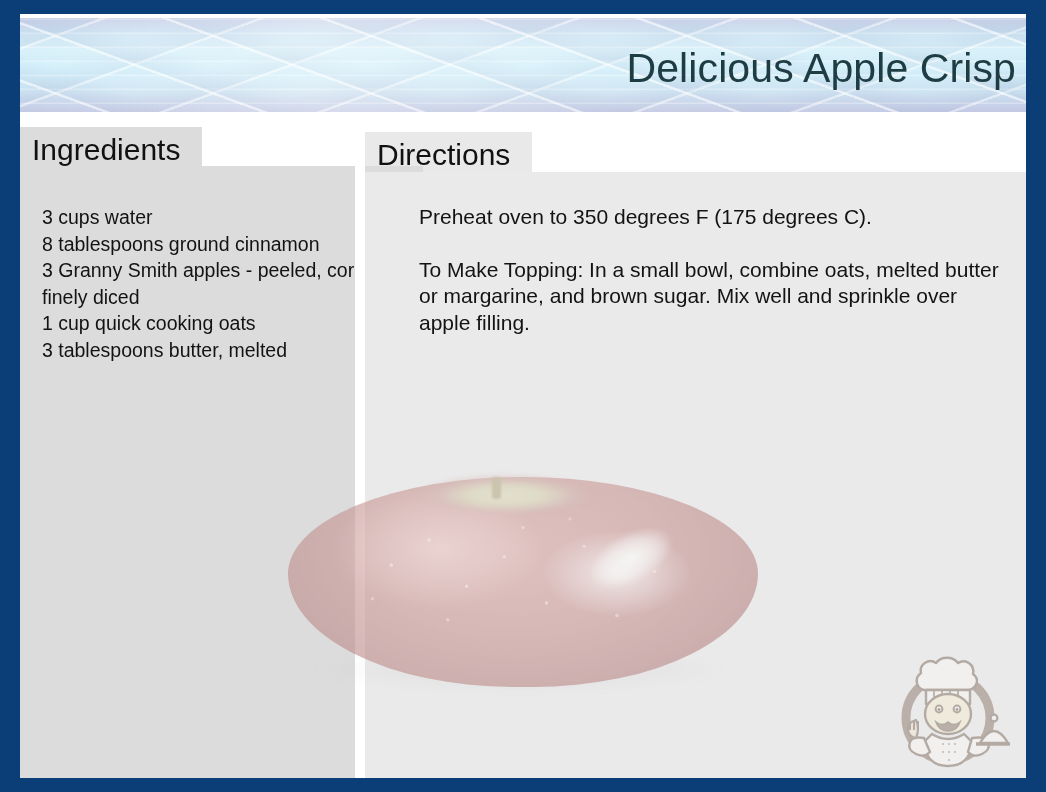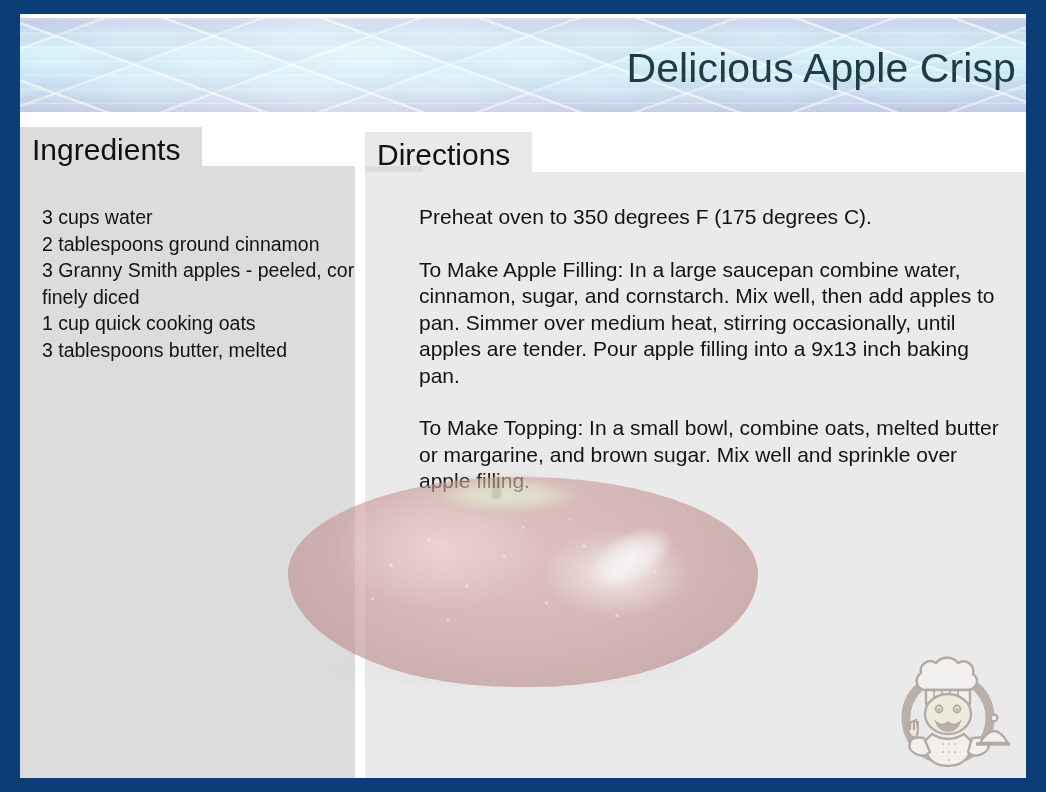--- a/index.html
+++ b/index.html
@@ -276,33 +276,32 @@
       <div class="slide-title">Delicious Apple Crisp</div>
     </div>
 
     <div class="tab tab-ingredients">Ingredients</div>
 
     <div class="tab tab-directions">Directions</div>
 
     <div class="panel panel-ingredients">
       <div class="ingredient-list" id="ingredient-list">
           <div class="ing-line">3 cups water</div>
-          <div class="ing-line">2 tablespoons ground cinnamon</div>
+          <div class="ing-line">8 tablespoons ground cinnamon</div>
           <div class="ing-line">3 Granny Smith apples - peeled, cored and finely diced</div>
           <div class="ing-line">1 cup quick cooking oats</div>
           <div class="ing-line">3 tablespoons butter, melted</div>
         </div>
     </div>
 
     <div class="gap-divider"></div>
 
     <div class="panel panel-directions">
       <div class="directions-body" id="directions-body">
           <p>Preheat oven to 350 degrees F (175 degrees C).</p>
-          <p>To Make Apple Filling: In a large saucepan combine water, cinnamon, sugar, and cornstarch. Mix well, then add apples to pan. Simmer over medium heat, stirring occasionally, until apples are tender. Pour apple filling into a 9x13 inch baking pan.</p>
           <p>To Make Topping: In a small bowl, combine oats, melted butter or margarine, and brown sugar. Mix well and sprinkle over apple filling.</p>
         </div>
     </div>
 
     <div class="apple-wrap">
       <div class="apple-shadow"></div>
       <div class="apple-body"></div>
       <div class="apple-speckle"></div>
       <div class="apple-stem-well"></div>
       <div class="apple-stem"></div>

